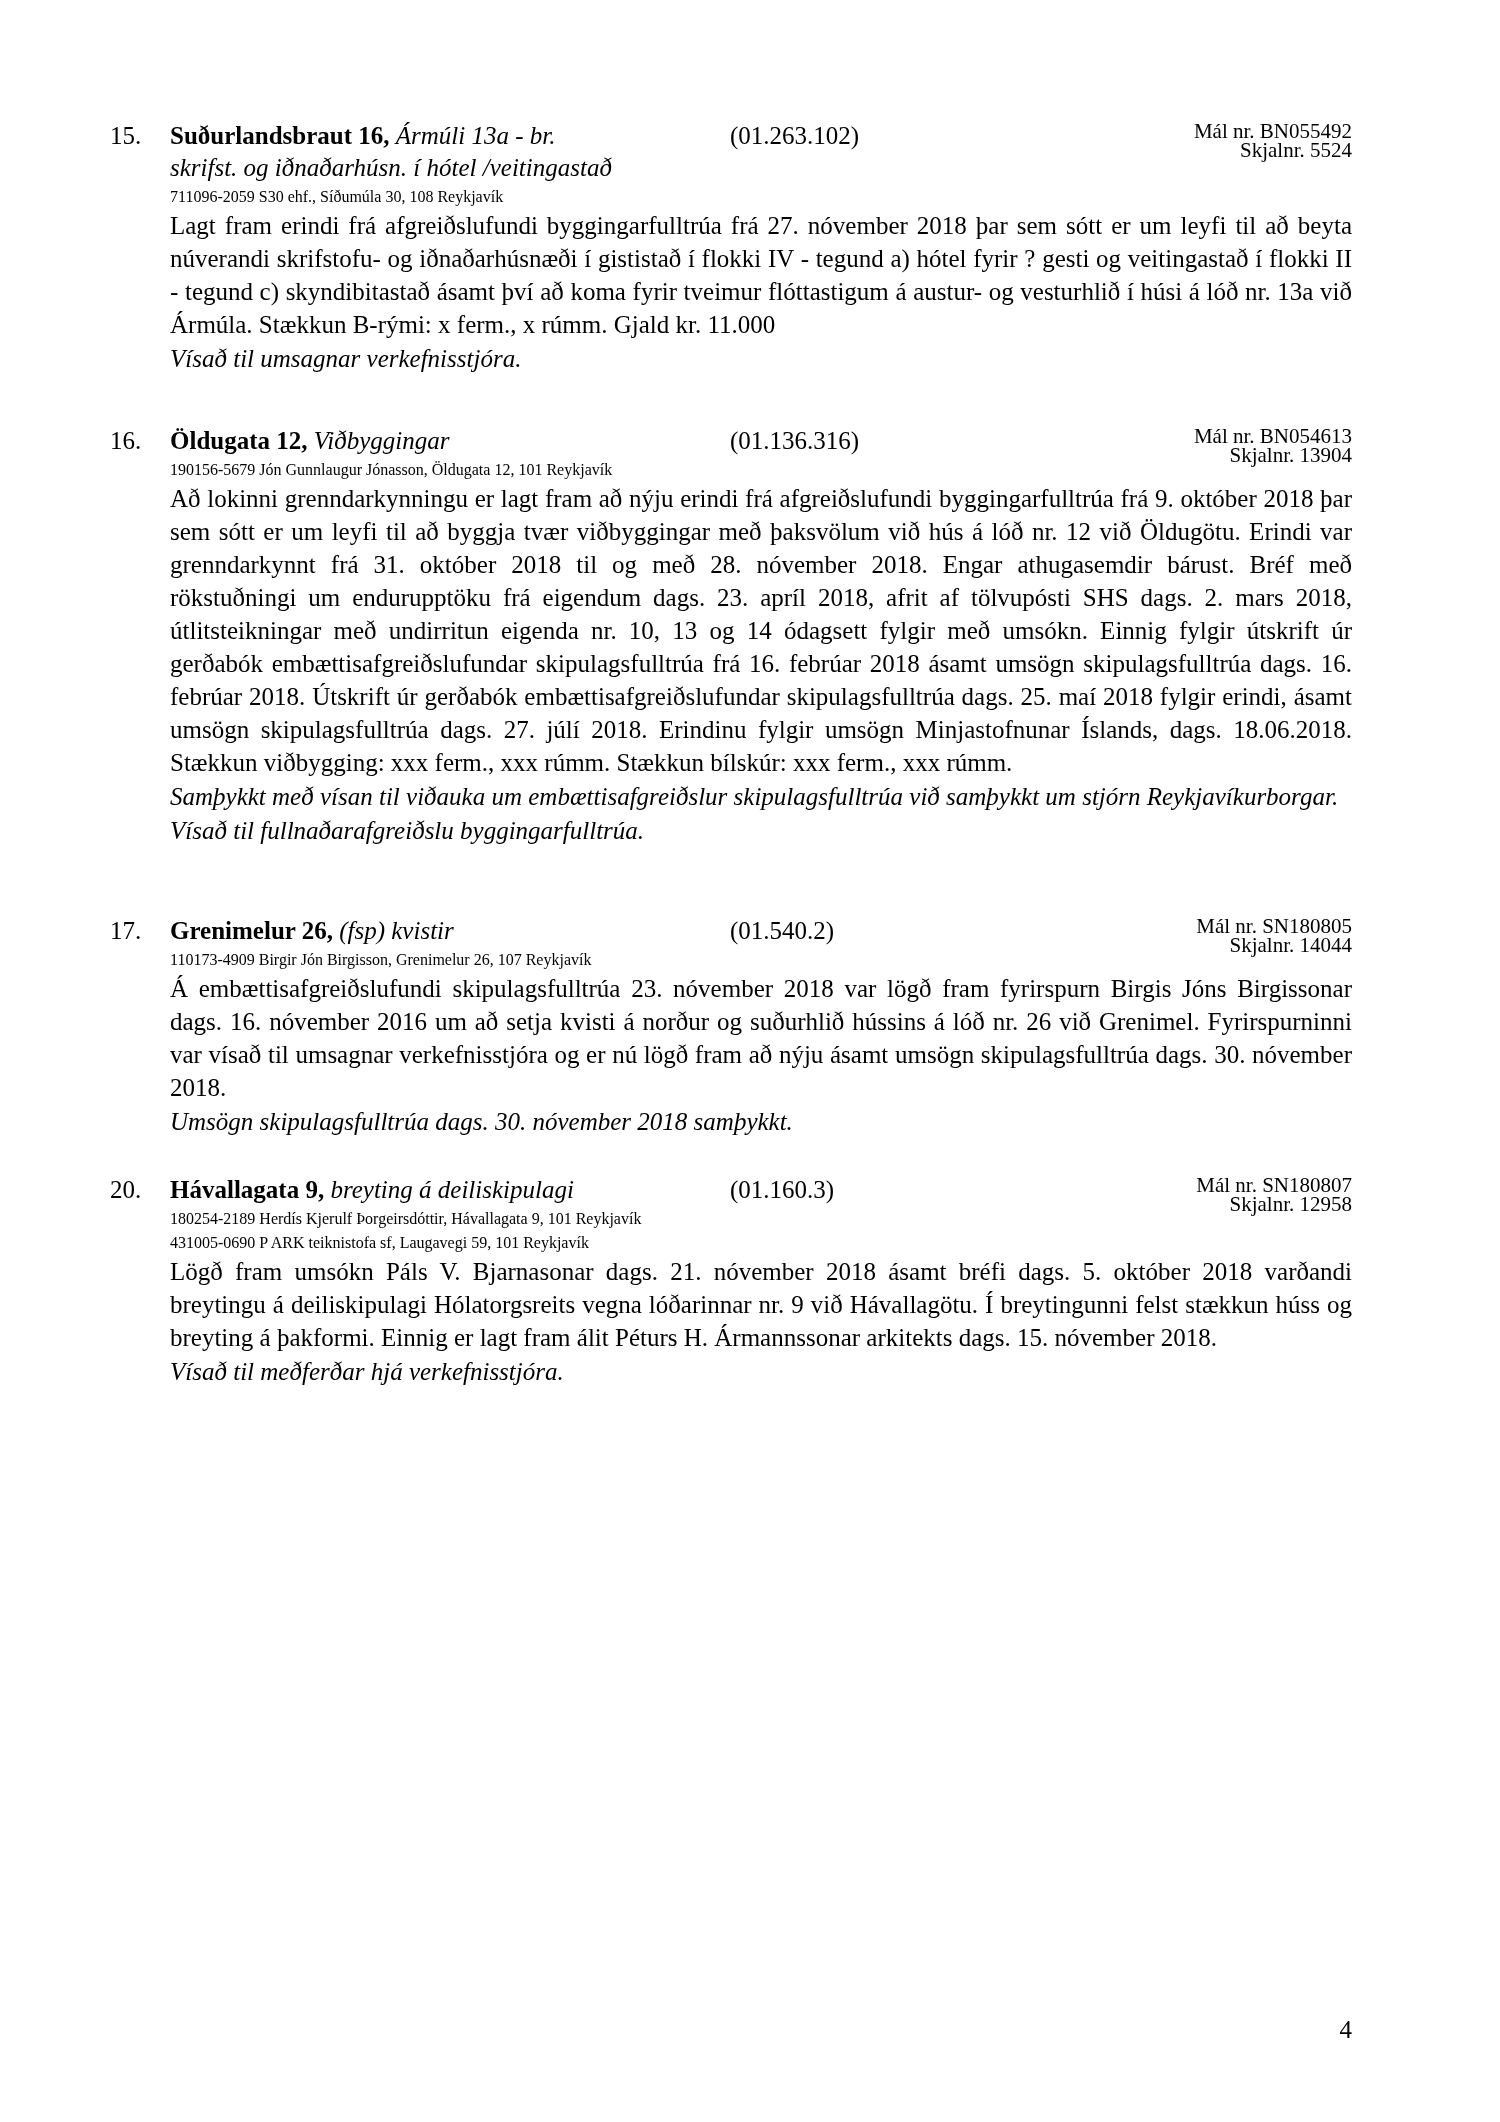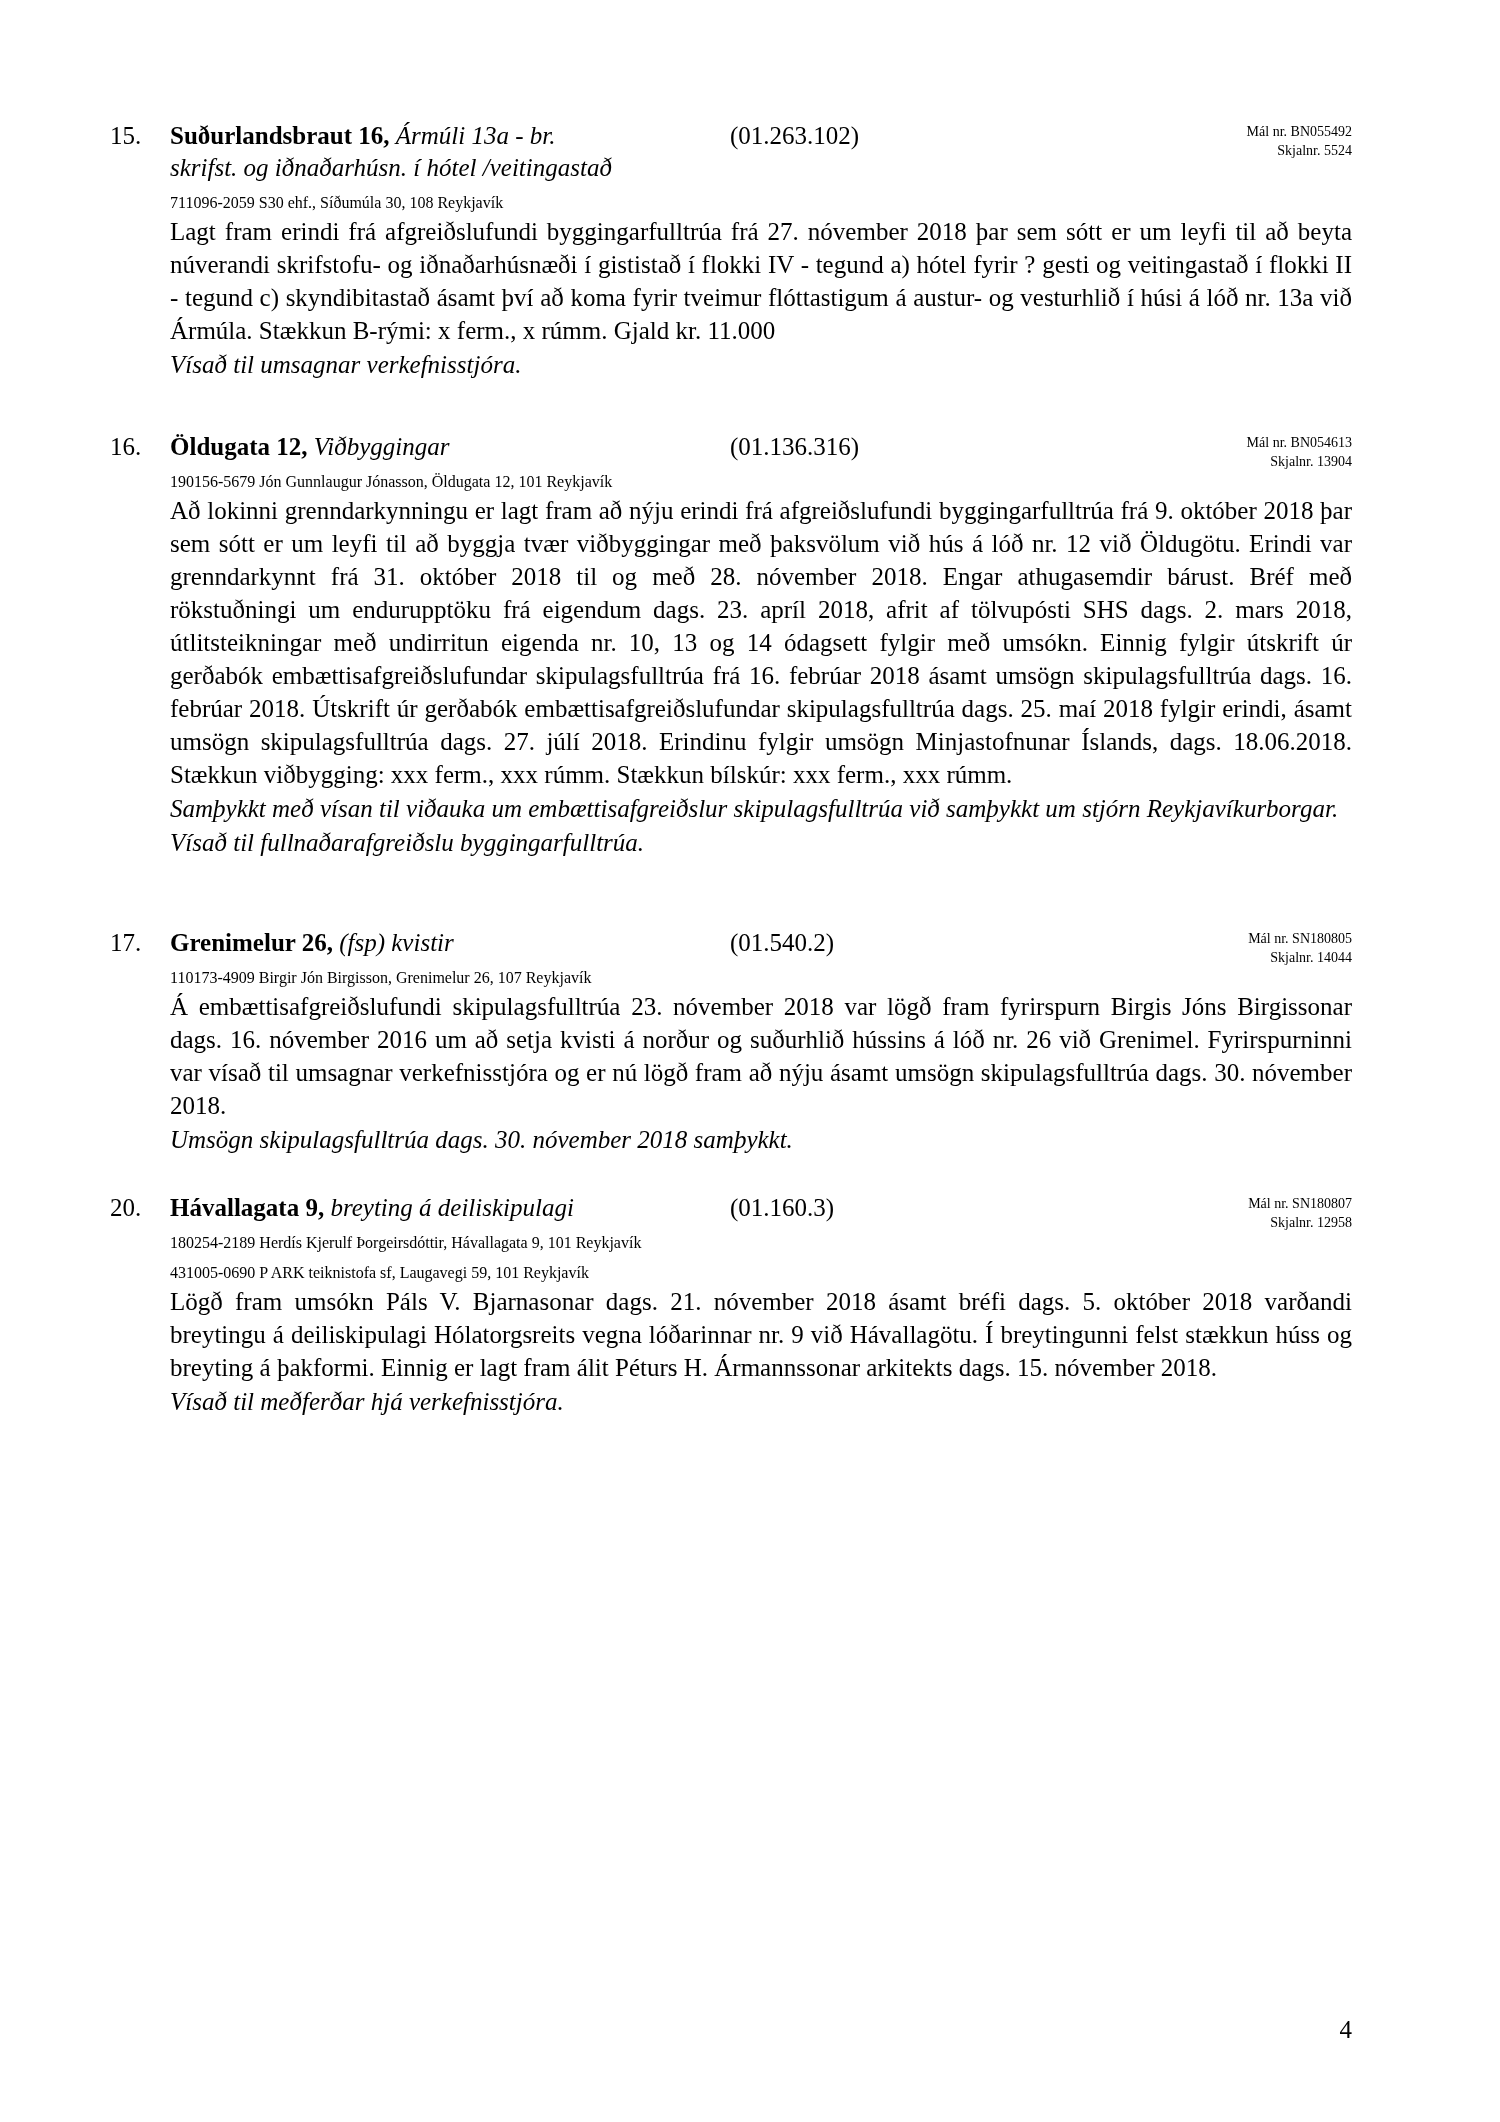--- a/index.html
+++ b/index.html
@@ -53,32 +53,32 @@
     left: 560px;
     top: 0;
     font-size: 25px;
     line-height: 32px;
   }
   .meta {
     position: absolute;
     right: 0;
     top: 2px;
     text-align: right;
-    font-size: 14px;
+    font-size: 21px;
     line-height: 19px;
   }
   .subtitle-ital {
     font-style: italic;
     font-size: 25px;
     line-height: 32px;
   }
   .owner {
     font-size: 16px;
     line-height: 22px;
-    margin-top: 8px;
+    margin-top: 2px;
   }
   .body-text {
     font-size: 25px;
     line-height: 33px;
     text-align: justify;
     margin-top: 1px;
   }
   .body-text.nojust {
     text-align: left;
   }

